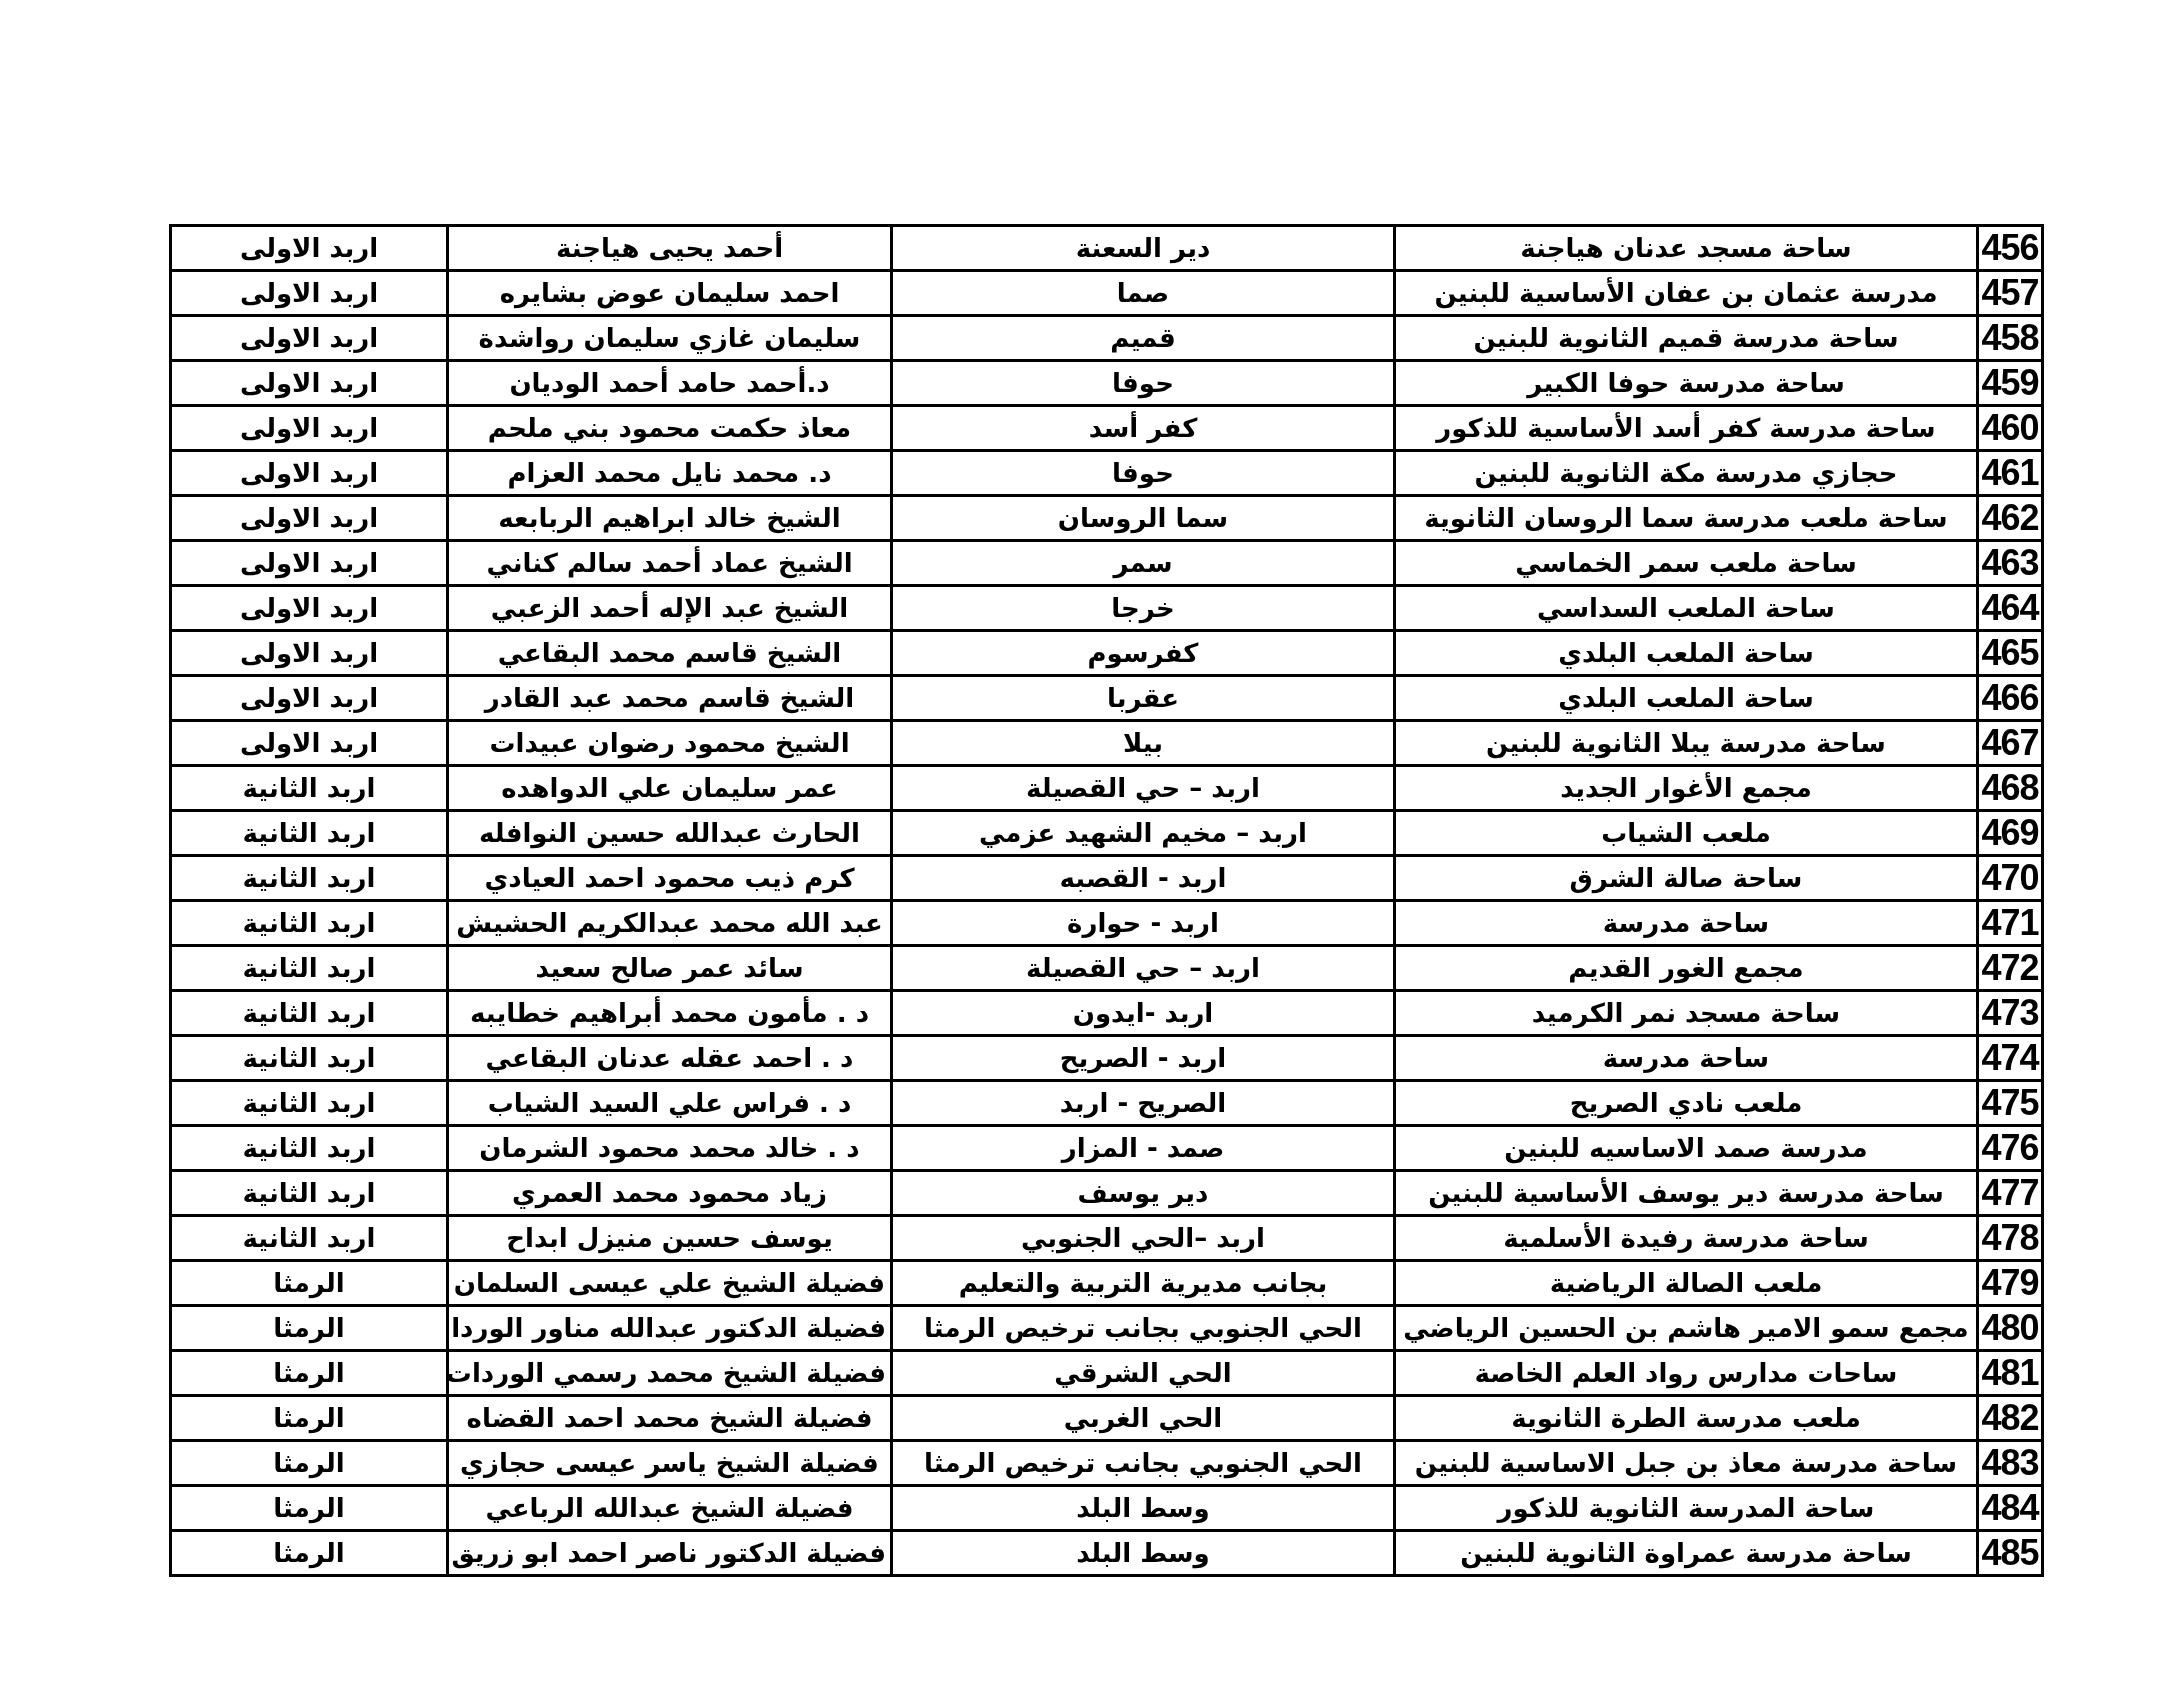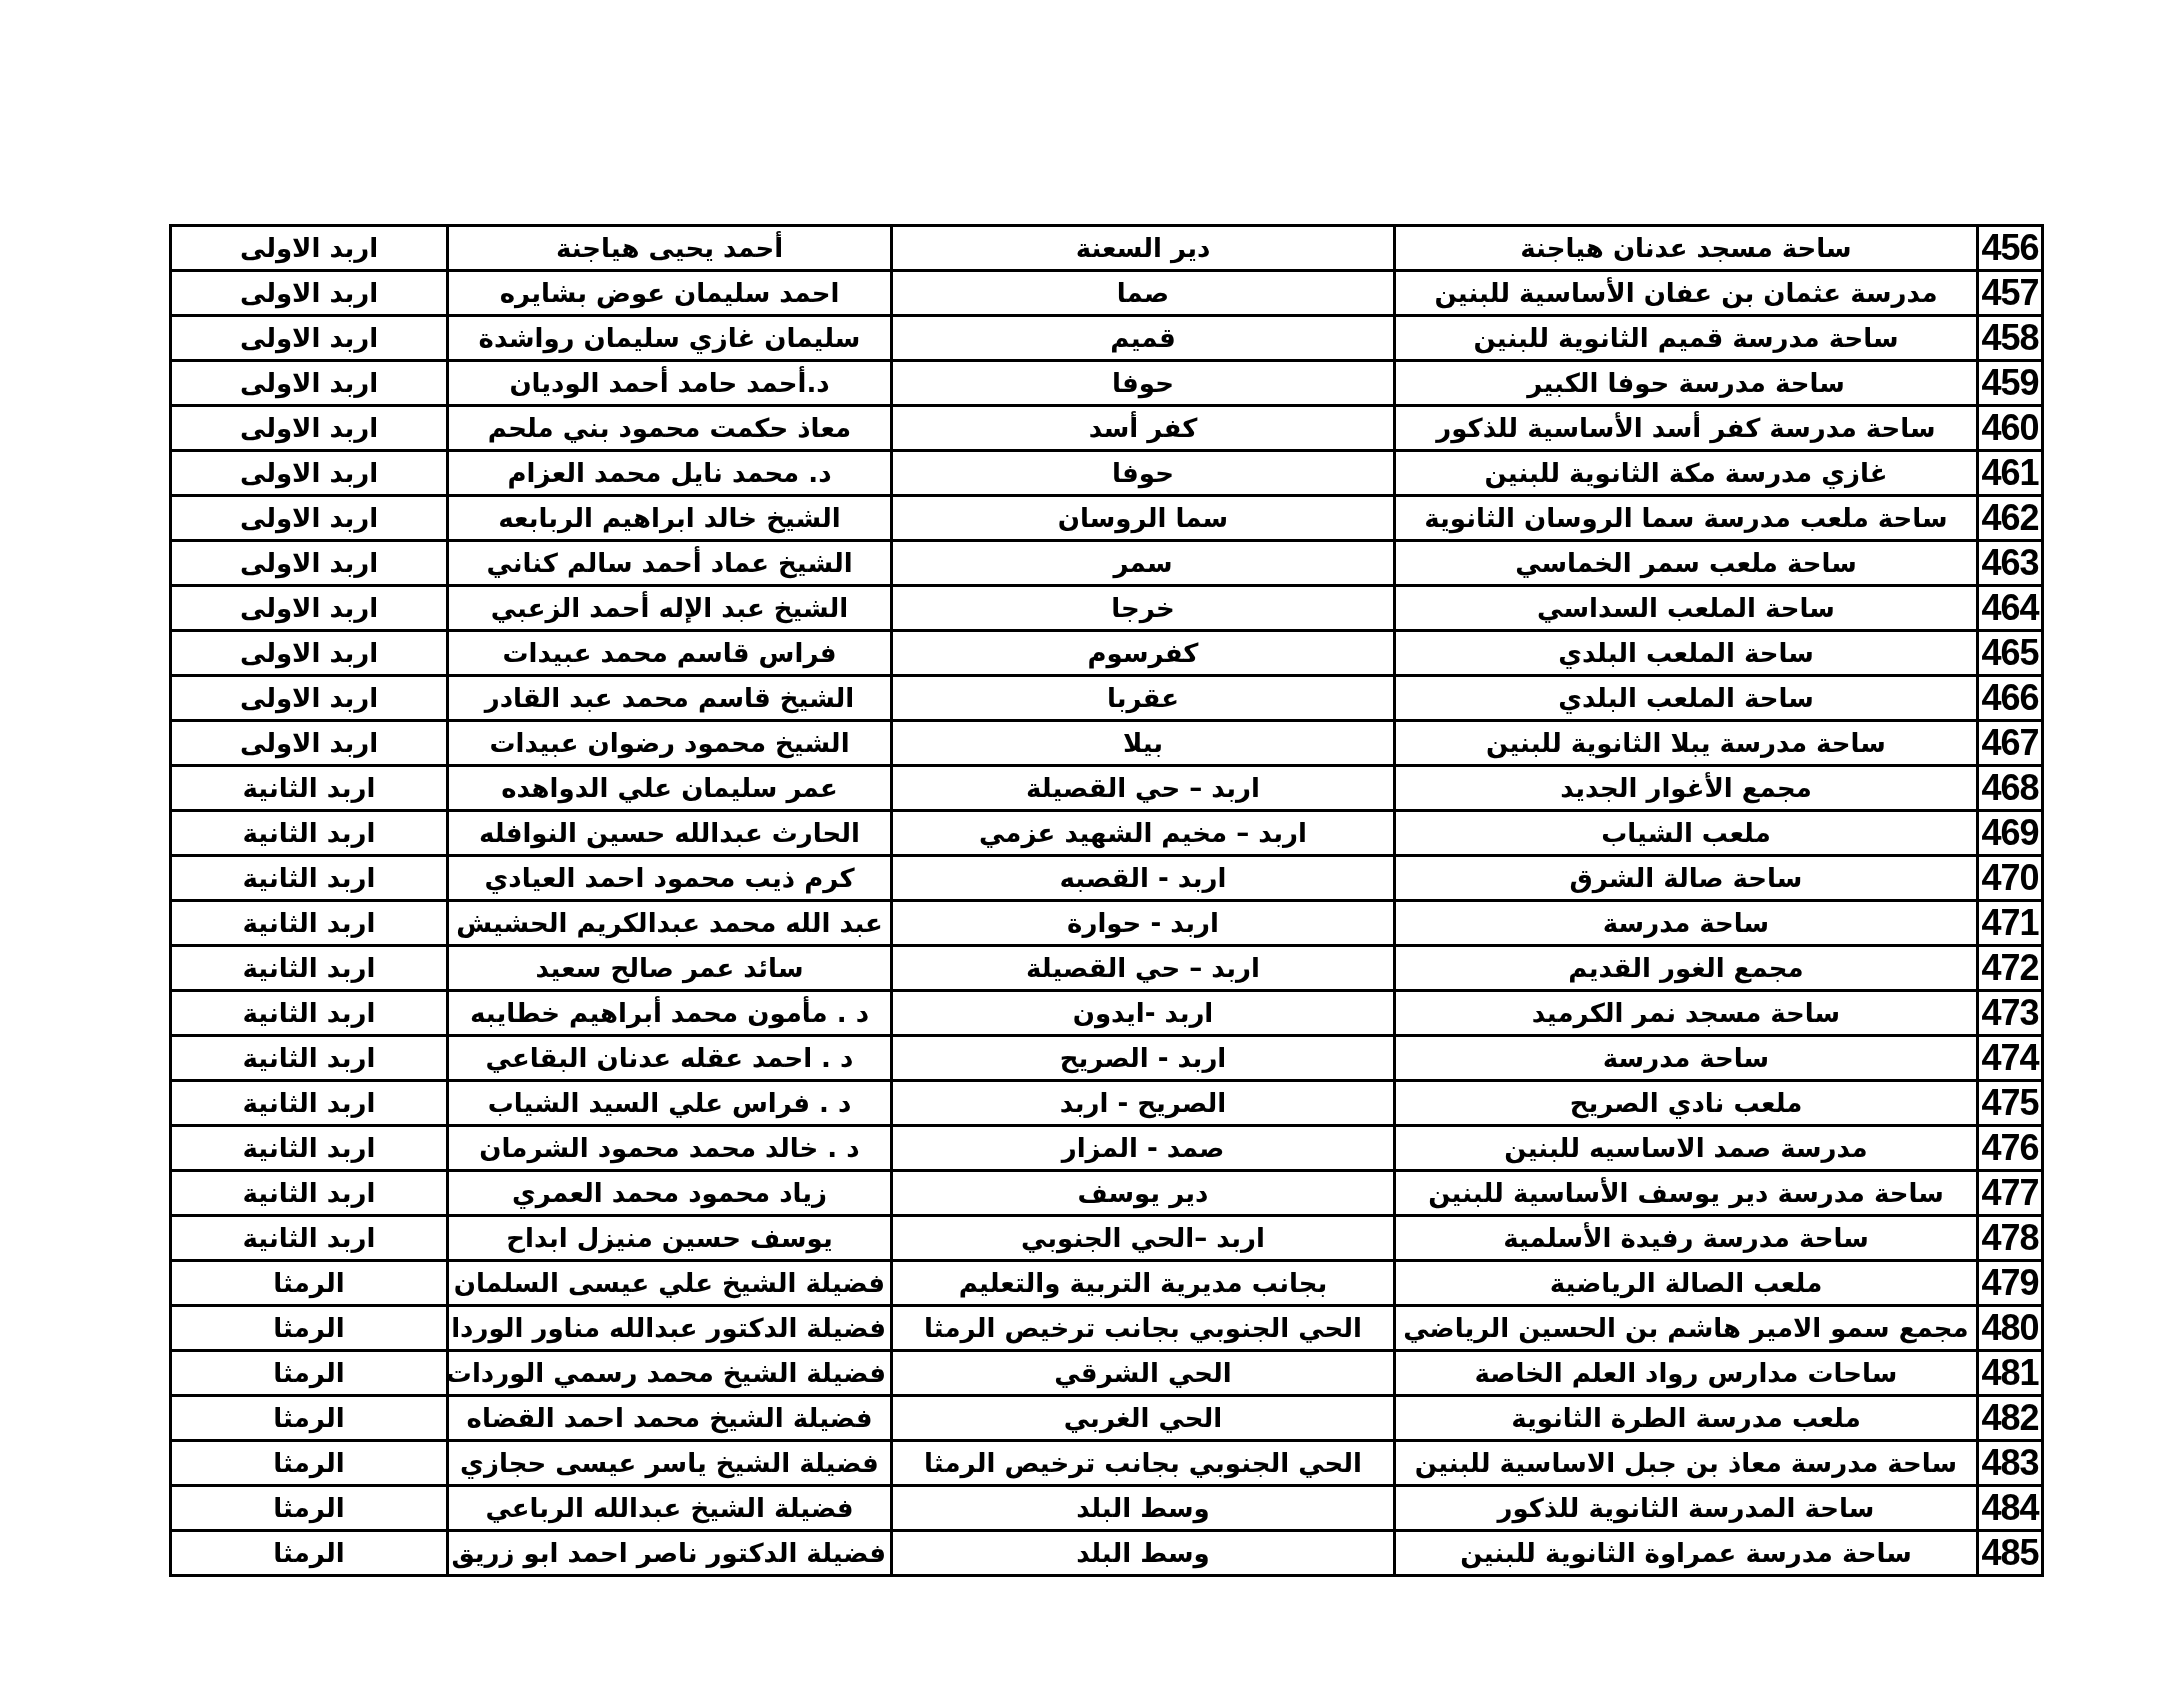--- a/index.html
+++ b/index.html
@@ -87,21 +87,21 @@
     <td class="col-region">اربد الاولى</td>
     <td class="col-name">معاذ حكمت محمود بني ملحم</td>
     <td class="col-place">كفر أسد</td>
     <td class="col-location">ساحة مدرسة كفر أسد الأساسية للذكور</td>
     <td class="col-number">460</td>
   </tr>
         <tr>
     <td class="col-region">اربد الاولى</td>
     <td class="col-name">د. محمد نايل محمد العزام</td>
     <td class="col-place">حوفا</td>
-    <td class="col-location">غازي مدرسة مكة الثانوية للبنين</td>
+    <td class="col-location">حجازي مدرسة مكة الثانوية للبنين</td>
     <td class="col-number">461</td>
   </tr>
         <tr>
     <td class="col-region">اربد الاولى</td>
     <td class="col-name">الشيخ خالد ابراهيم الربابعه</td>
     <td class="col-place">سما الروسان</td>
     <td class="col-location">ساحة ملعب مدرسة سما الروسان الثانوية</td>
     <td class="col-number">462</td>
   </tr>
         <tr>
@@ -113,21 +113,21 @@
   </tr>
         <tr>
     <td class="col-region">اربد الاولى</td>
     <td class="col-name">الشيخ عبد الإله أحمد الزعبي</td>
     <td class="col-place">خرجا</td>
     <td class="col-location">ساحة الملعب السداسي</td>
     <td class="col-number">464</td>
   </tr>
         <tr>
     <td class="col-region">اربد الاولى</td>
-    <td class="col-name">فراس قاسم محمد عبيدات</td>
+    <td class="col-name">الشيخ قاسم محمد البقاعي</td>
     <td class="col-place">كفرسوم</td>
     <td class="col-location">ساحة الملعب البلدي</td>
     <td class="col-number">465</td>
   </tr>
         <tr>
     <td class="col-region">اربد الاولى</td>
     <td class="col-name">الشيخ قاسم محمد عبد القادر</td>
     <td class="col-place">عقربا</td>
     <td class="col-location">ساحة الملعب البلدي</td>
     <td class="col-number">466</td>

